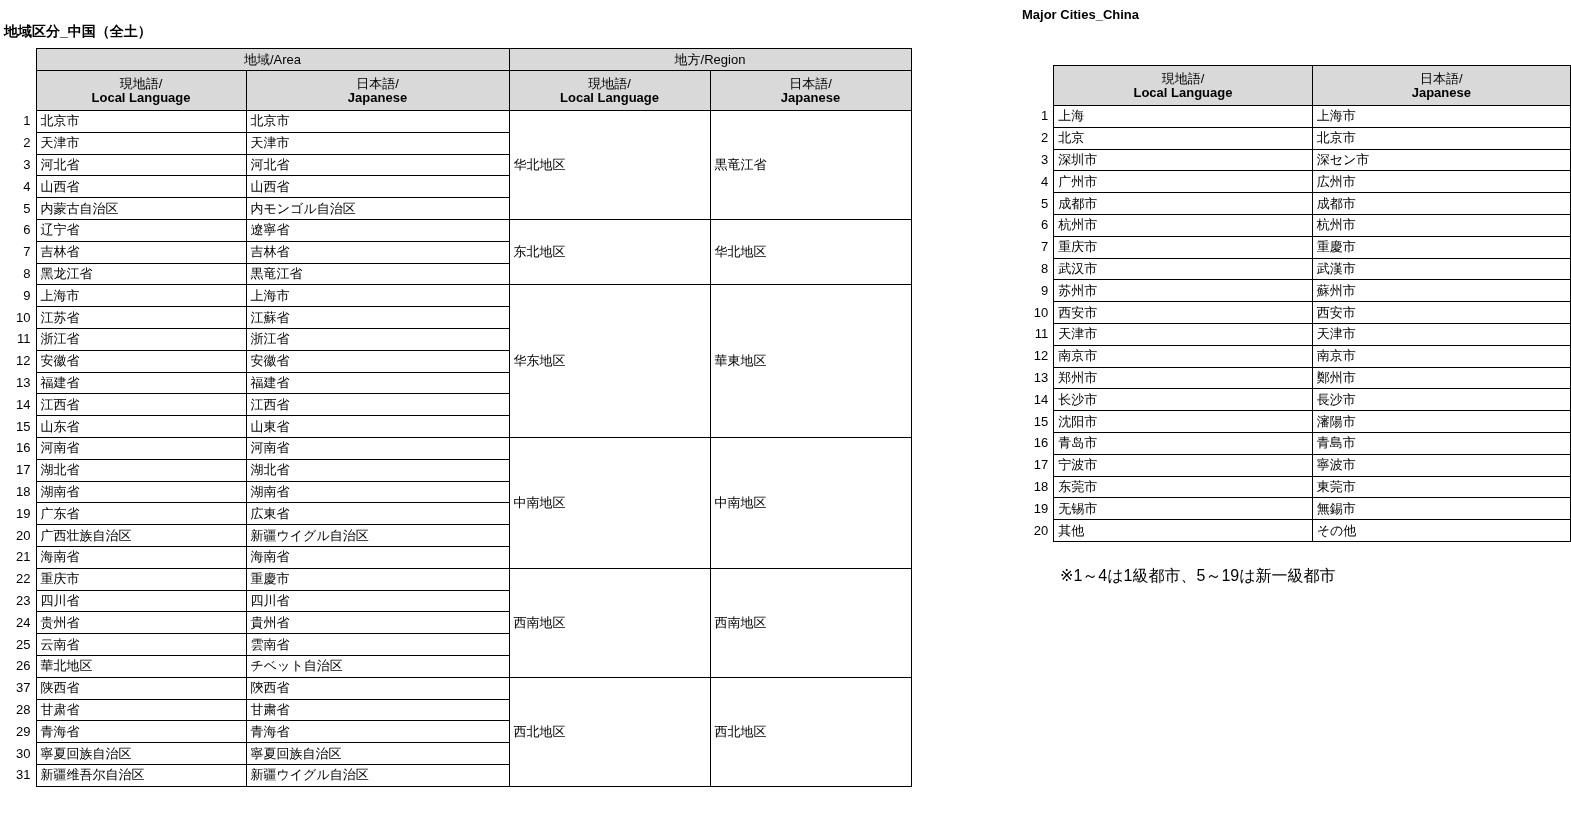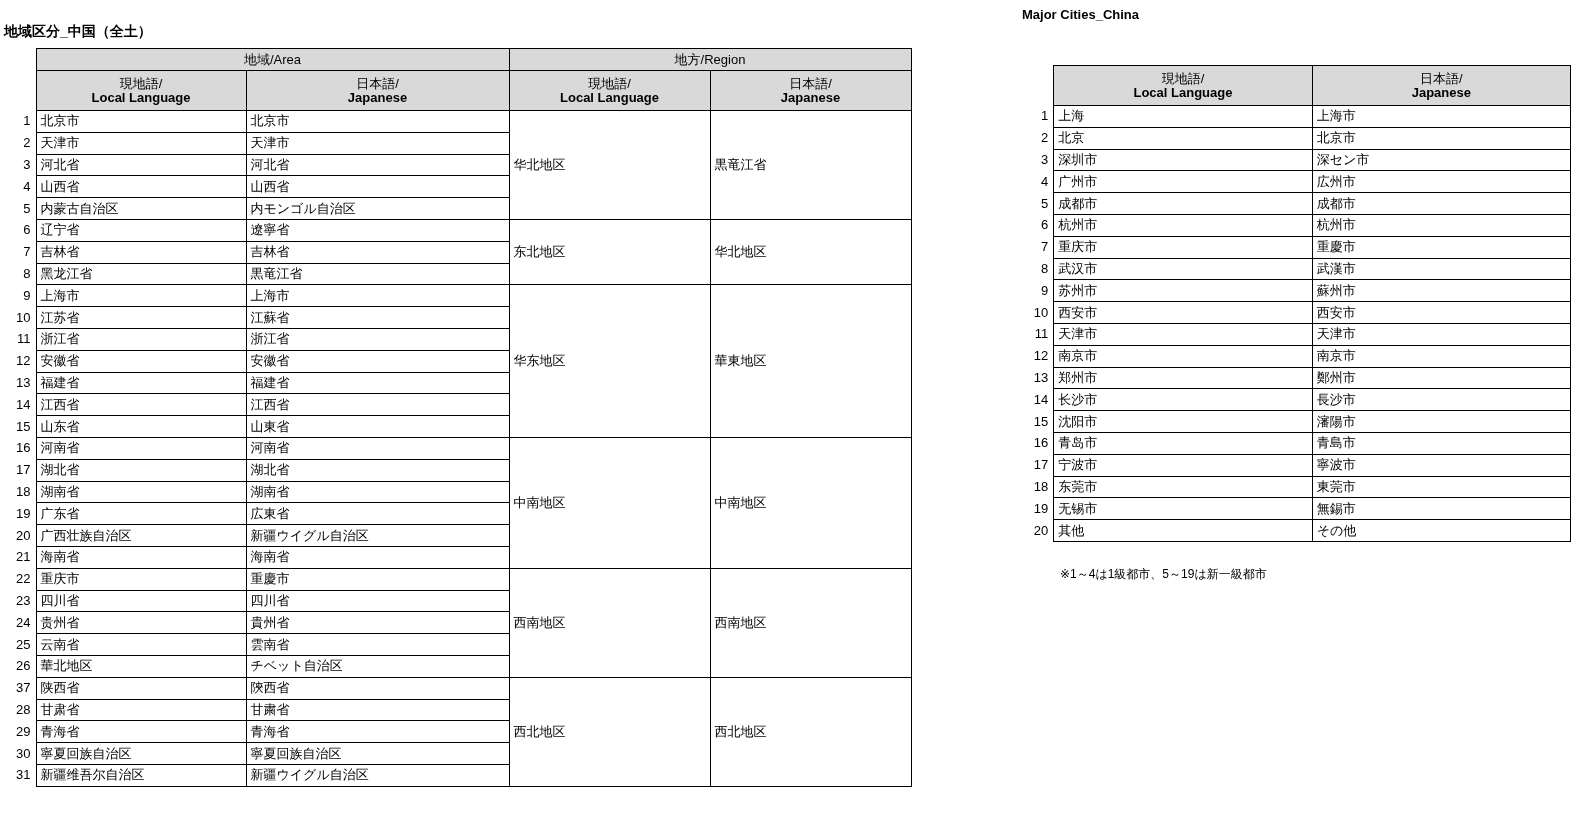--- a/index.html
+++ b/index.html
@@ -77,21 +77,21 @@
   #area-table col.c-jp { width: 263px; }
   #area-table col.c-rlocal { width: 201px; }
   #area-table col.c-rjp { width: 201px; }
 
   
   #city-table col.c-num { width: 36px; }
   #city-table col.c-local { width: 262px; }
   #city-table col.c-jp { width: 262px; }
 
   .note {
-    font-size: 12px;
+    font-size: 16px;
     margin-top: 24px;
     margin-left: 42px;
   }
   .tbl-wrap { margin-top: 6px; }
   #left-panel .tbl-wrap { margin-top: 8px; }
   #right-panel .tbl-wrap { margin-top: 42px; }
 </style>
 </head>
 <body>
 

